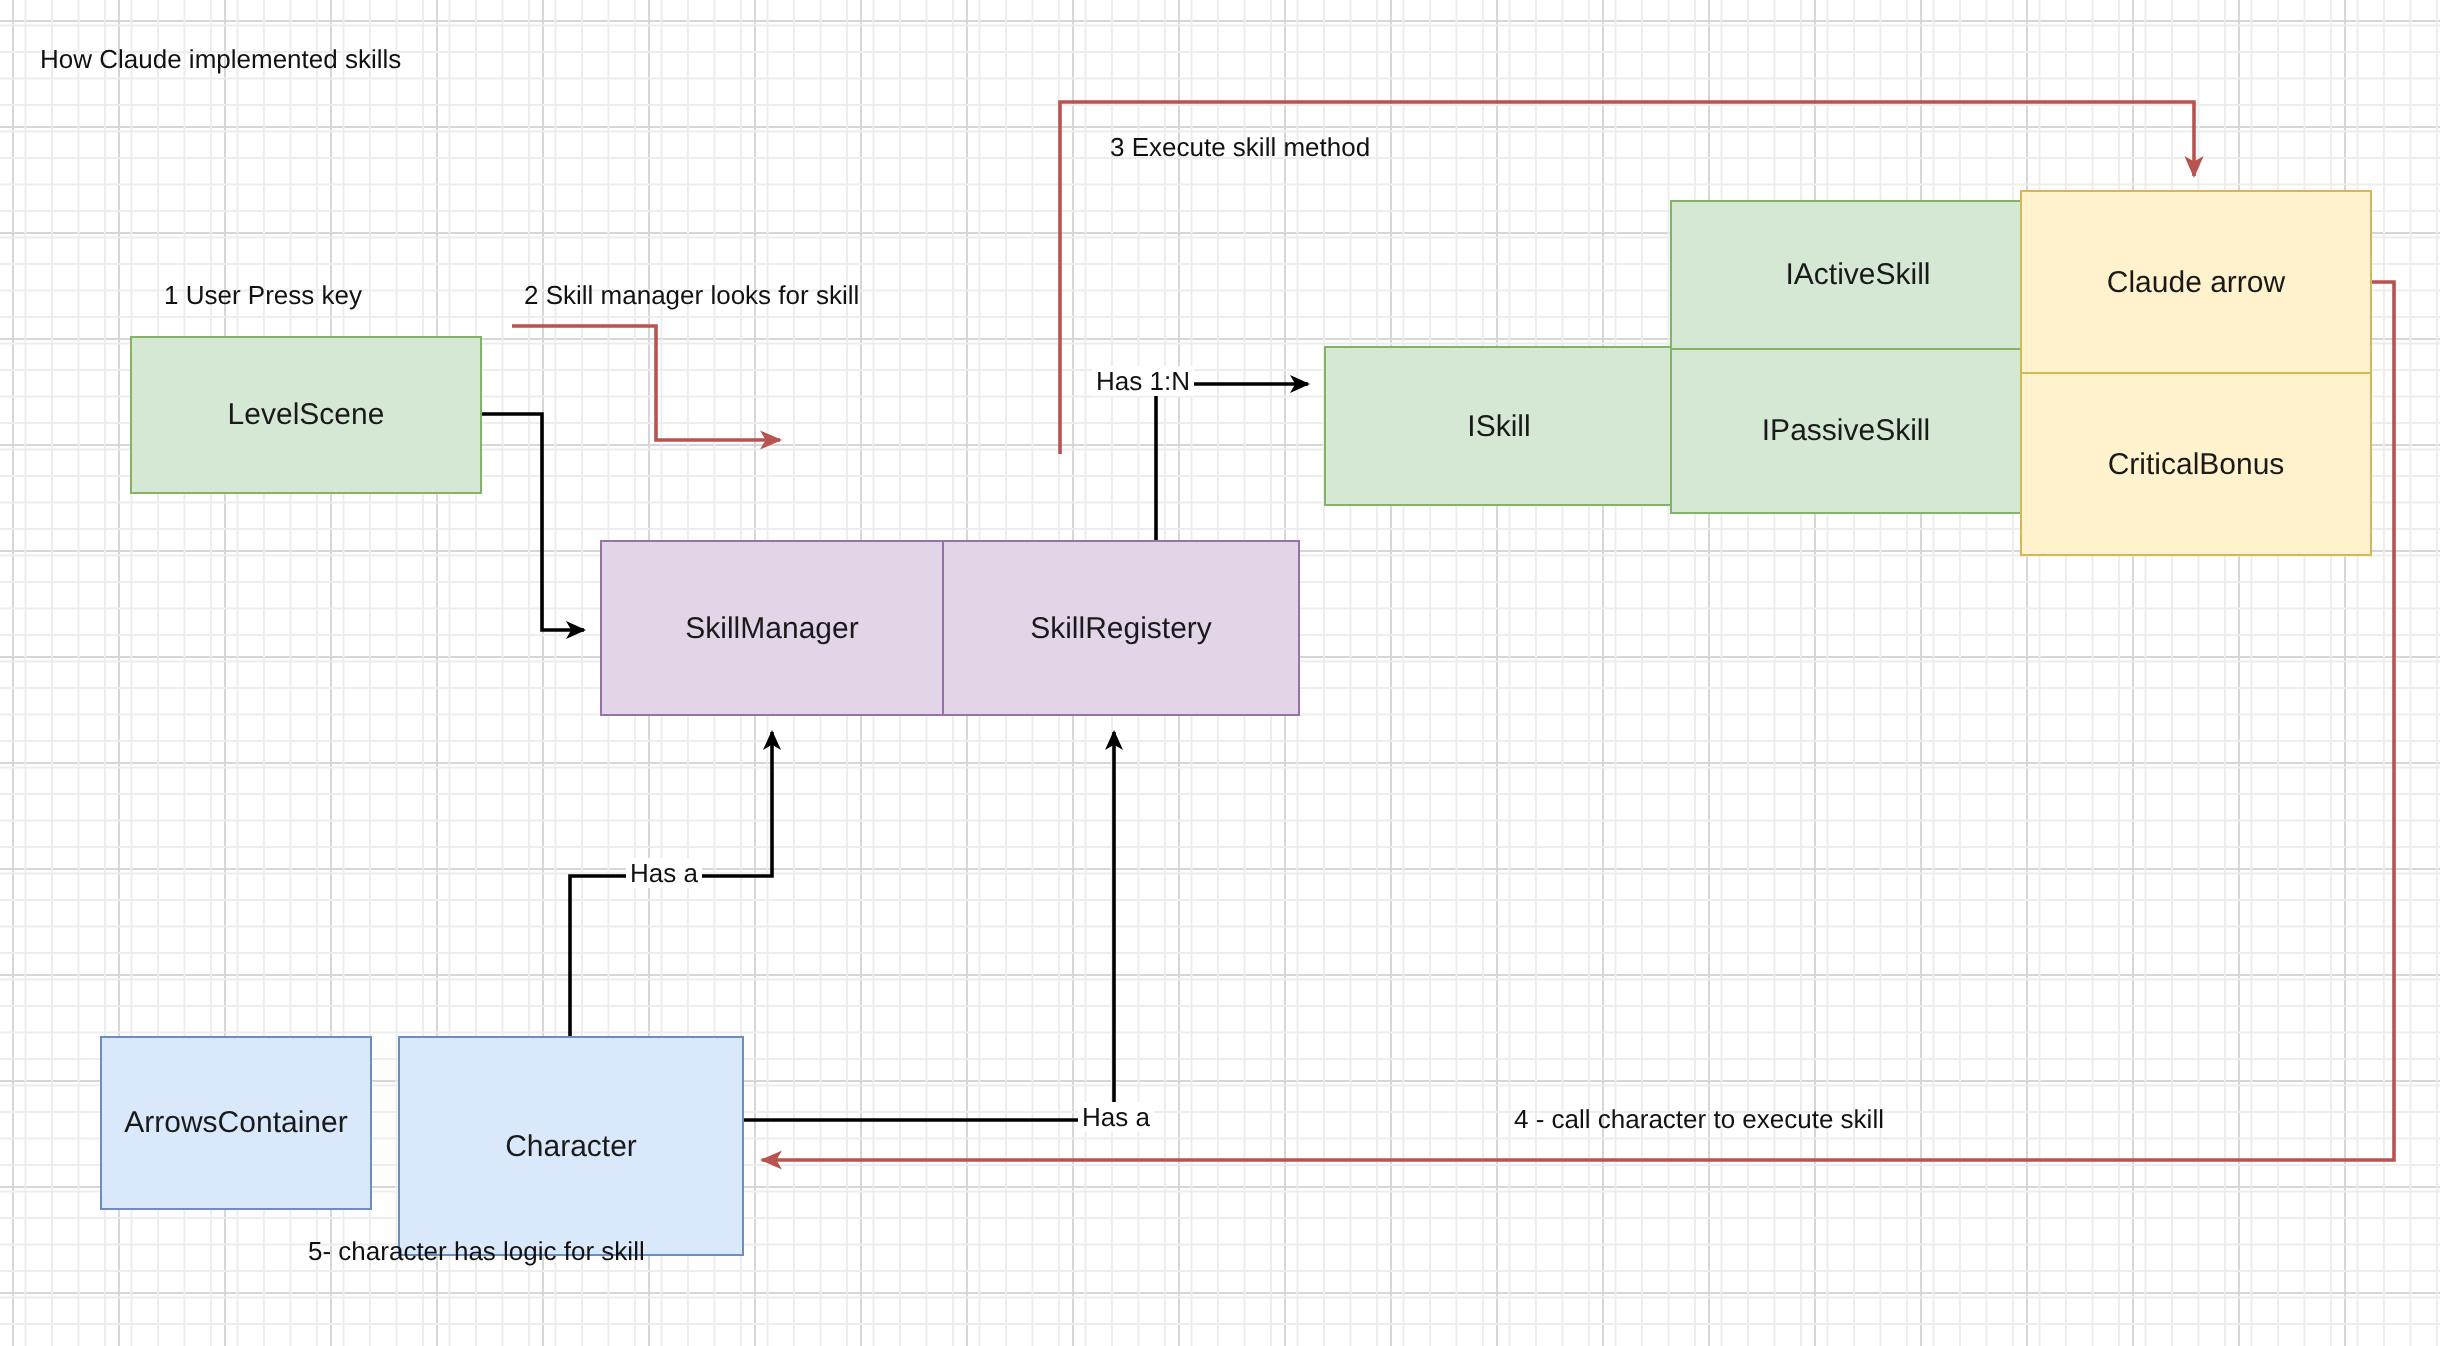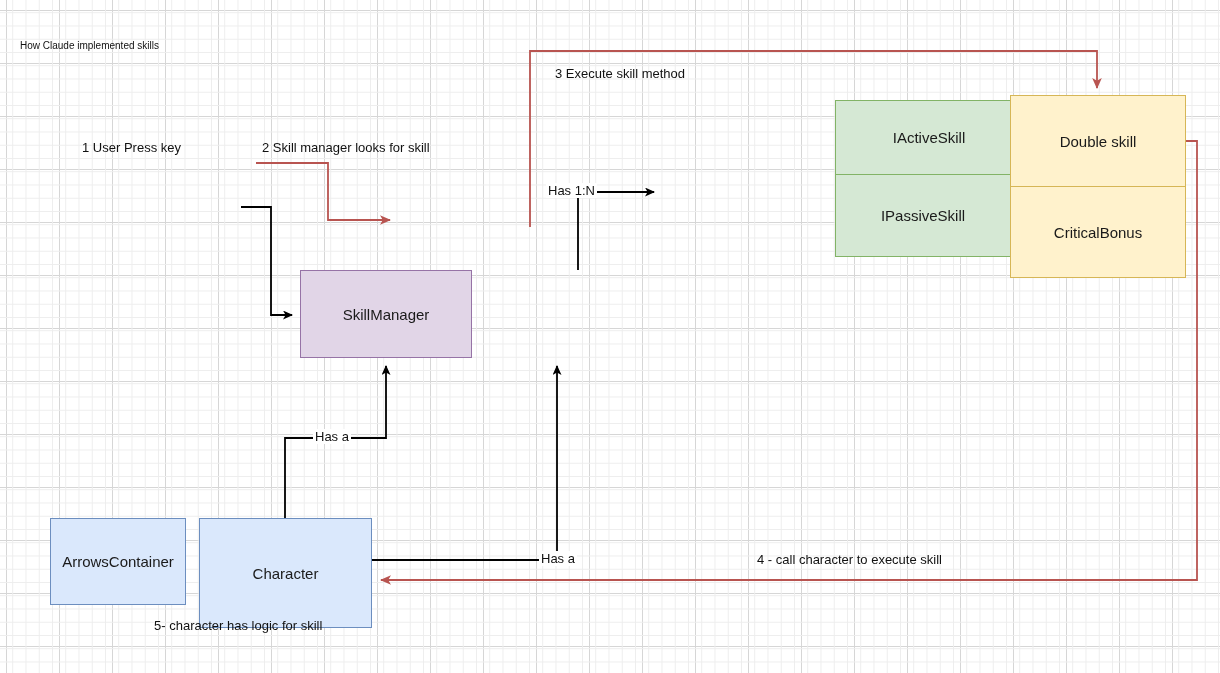--- a/index.html
+++ b/index.html
@@ -39,22 +39,22 @@
     position:absolute;
     font-size:13px;
     color:#111111;
     white-space:nowrap;
     z-index:6;
     background:transparent;
   }
   .lbl.onedge{background:#ffffff;padding:0 2px;}
   svg.edges{position:absolute;left:0;top:0;width:1220px;height:673px;z-index:2;overflow:visible;}
   #title{
-    position:absolute;left:20px;top:40px;
-    font-size:10px;color:#111111;z-index:6;
+    position:absolute;left:20px;top:22px;
+    font-size:13px;color:#111111;z-index:6;
   }
 </style>
 </head>
 <body>
 
 <div id="canvas">
 
   <div id="title">How Claude implemented skills</div>
 
   <svg class="edges" viewBox="0 0 1220 673">
@@ -75,35 +75,44 @@
 
     <path d="M530,227 L530,51 L1097,51 L1097,88" fill="none" stroke="#b85450" stroke-width="1.8" marker-end="url(#arrowRed)"></path>
 
     <path d="M1185,141 L1197,141 L1197,580 L381,580" fill="none" stroke="#b85450" stroke-width="1.8" marker-end="url(#arrowRed)"></path>
 
     <path d="M285,518 L285,438 L386,438 L386,366" fill="none" stroke="#000000" stroke-width="1.8" marker-end="url(#arrowBlack)"></path>
 
     <path d="M372,560 L557,560 L557,366" fill="none" stroke="#000000" stroke-width="1.8" marker-end="url(#arrowBlack)"></path>
   </svg>
 
+  <div class="node green" style="left:65px;top:168px;width:176px;height:79px;">
+    <span>LevelScene</span>
+  </div>
 
   <div class="node purple" style="left:300px;top:270px;width:172px;height:88px;">
     <span>SkillManager</span>
   </div>
+  <div class="node purple" style="left:471px;top:270px;width:179px;height:88px;">
+    <span>SkillRegistery</span>
+  </div>
 
+  <div class="node green" style="left:662px;top:173px;width:175px;height:80px;">
+    <span>ISkill</span>
+  </div>
 
   <div class="node green" style="left:835px;top:100px;width:188px;height:75px;">
     <span>IActiveSkill</span>
   </div>
   <div class="node green" style="left:835px;top:174px;width:176px;height:83px;">
     <span>IPassiveSkill</span>
   </div>
 
   <div class="node yellow" style="left:1010px;top:95px;width:176px;height:92px;">
-    <span>Double skill</span>
+    <span>Claude arrow</span>
   </div>
   <div class="node yellow" style="left:1010px;top:186px;width:176px;height:92px;">
     <span>CriticalBonus</span>
   </div>
 
   <div class="node blue" style="left:50px;top:518px;width:136px;height:87px;">
     <span>ArrowsContainer</span>
   </div>
   <div class="node blue" style="left:199px;top:518px;width:173px;height:110px;">
     <span>Character</span>

